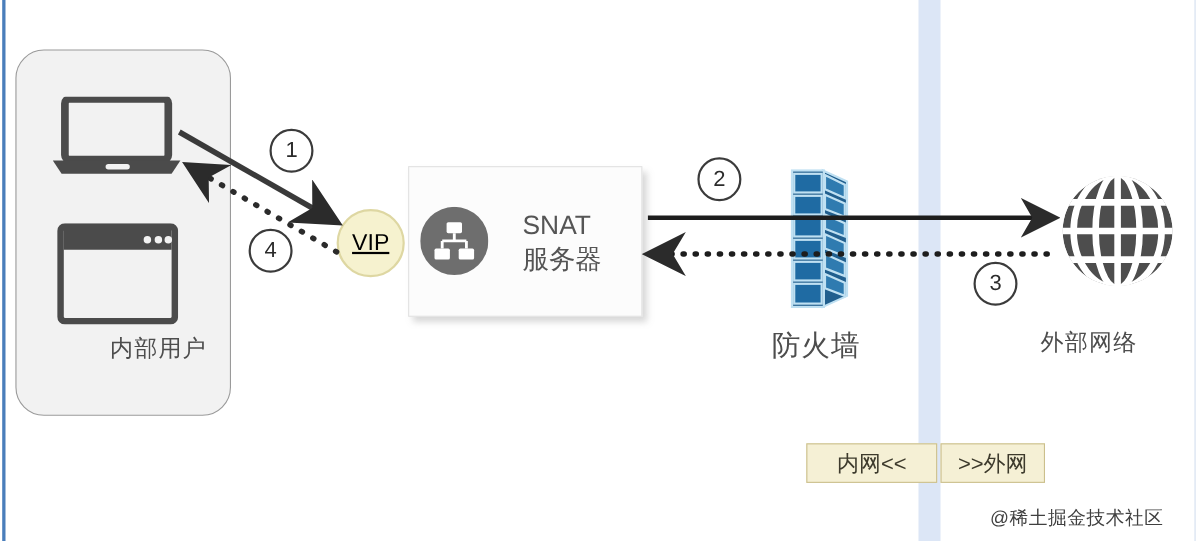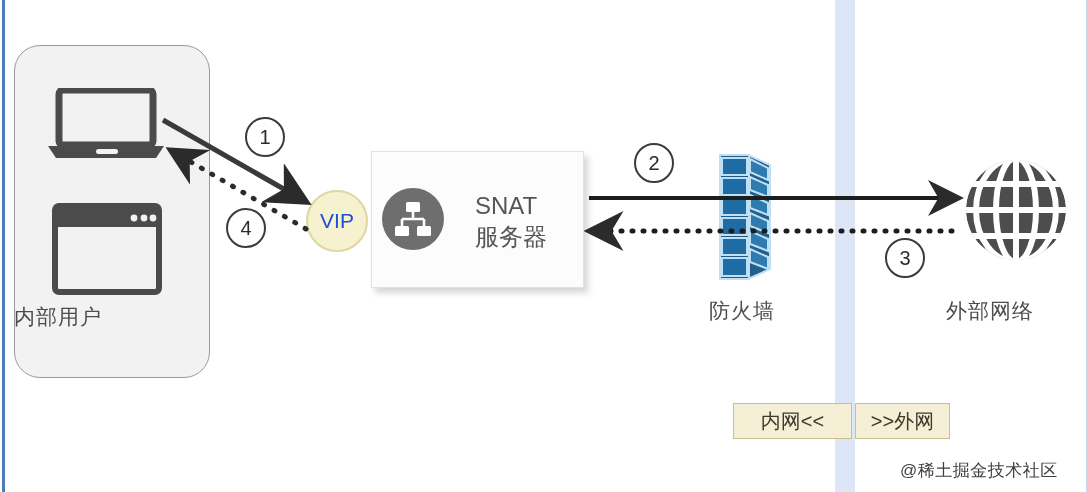--- a/index.html
+++ b/index.html
@@ -61,41 +61,43 @@
     left: 52px;
     top: 203px;
     width: 110px;
     height: 92px;
   }
   .label-users {
     position: absolute;
     left: 14px;
     top: 303px;
     width: 196px;
-    text-align: left;
+    text-align: center;
     font-size: 21px;
     color: #4d4d4d;
     letter-spacing: 1px;
+    padding-left: 32px;
   }
   
   .vip {
     position: absolute;
     left: 306px;
     top: 190px;
     width: 62px;
     height: 62px;
     border-radius: 50%;
     background: #f6f2cf;
     border: 2px solid #ded7a2;
     display: flex;
     align-items: center;
     justify-content: center;
     font-size: 21px;
-    color: #1d4ed8;
-    box-sizing: border-box;
+    color: #000000;
+    box-sizing: border-box;
+    text-decoration: underline;
   }
   
   .snat-box {
     position: absolute;
     left: 371px;
     top: 151px;
     width: 213px;
     height: 137px;
     background: #fcfcfc;
     border: 1px solid #e2e2e2;
@@ -124,21 +126,21 @@
     top: 147px;
     width: 60px;
     height: 140px;
   }
   .label-fw {
     position: absolute;
     left: 682px;
     top: 297px;
     width: 120px;
     text-align: center;
-    font-size: 21px;
+    font-size: 26px;
     color: #4d4d4d;
     letter-spacing: 1px;
   }
   
   .globe {
     position: absolute;
     left: 964px;
     top: 158px;
     width: 104px;
     height: 104px;

